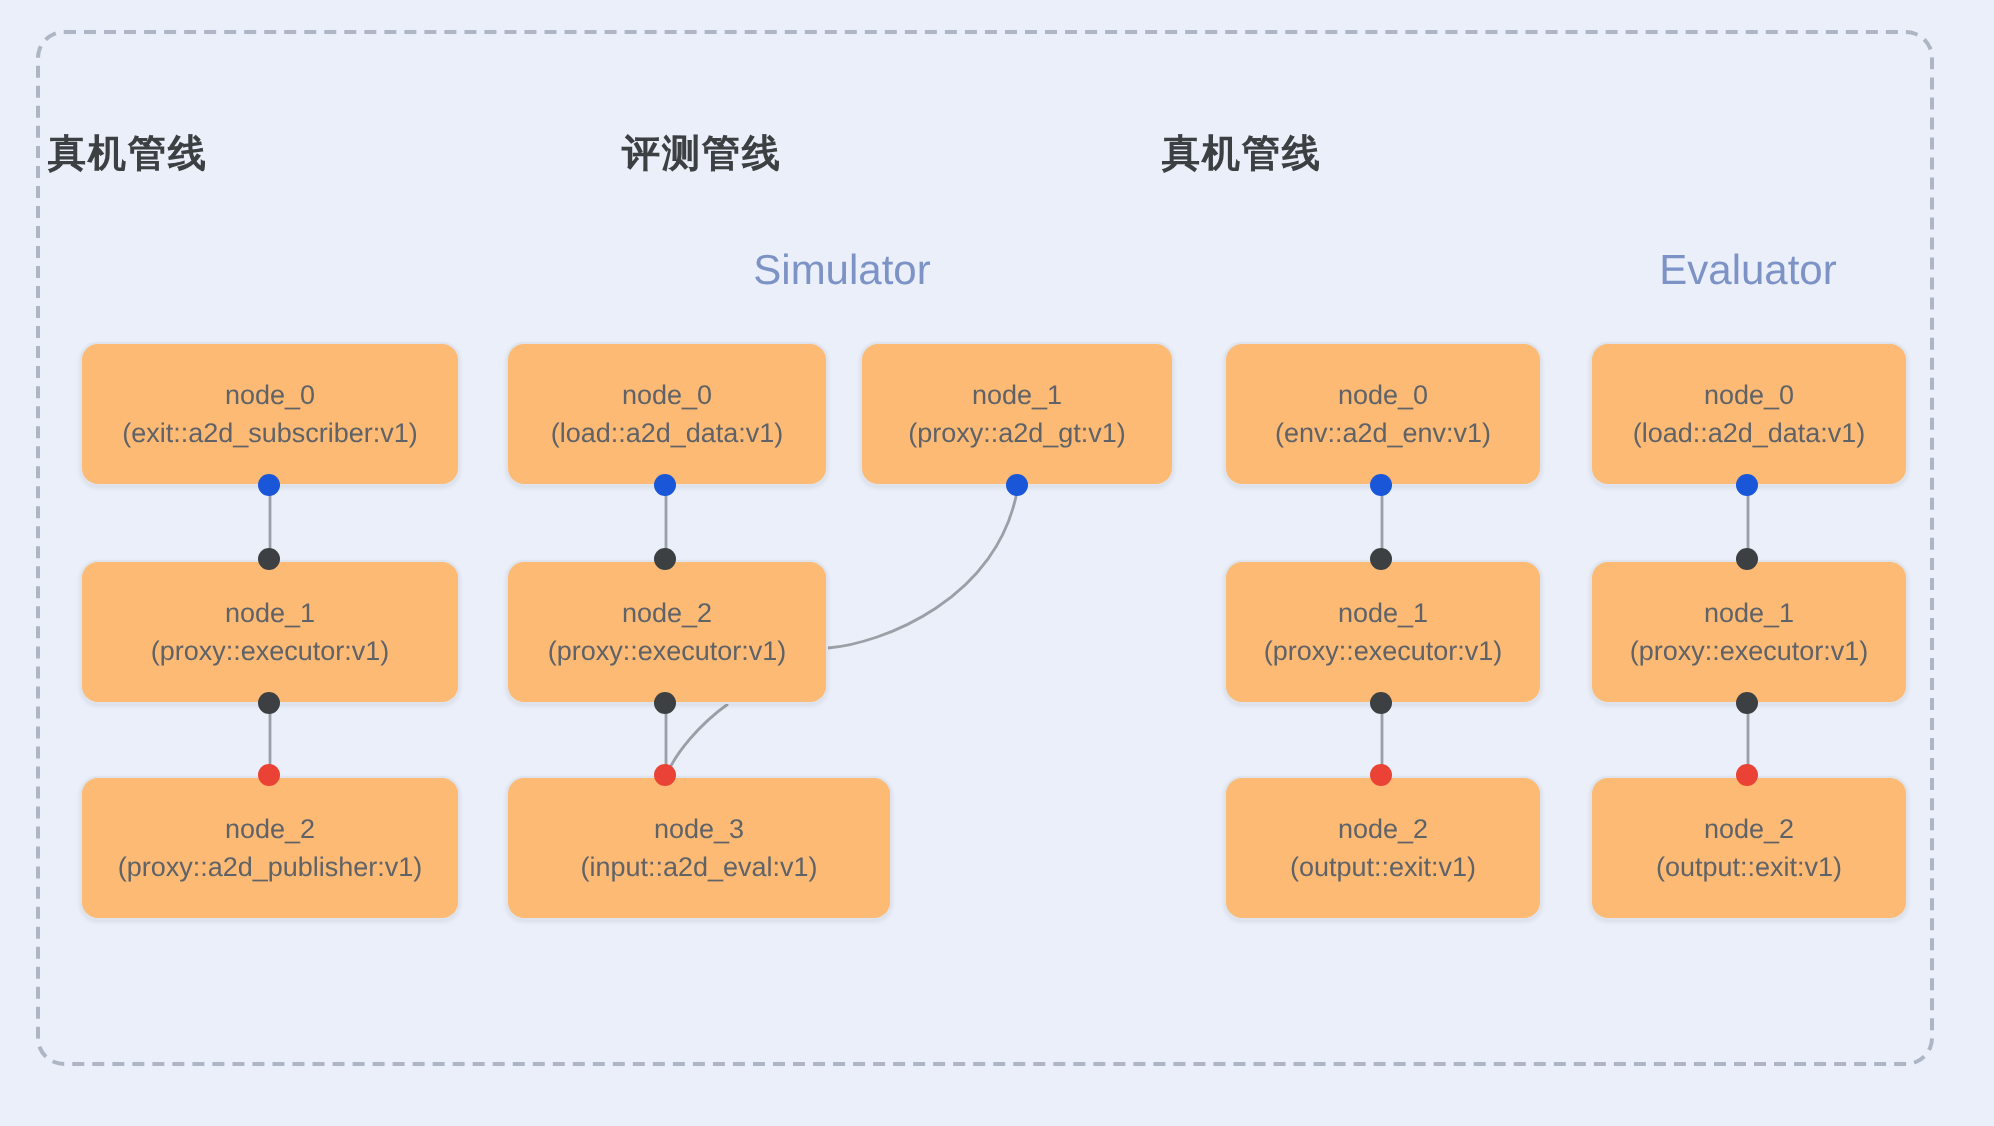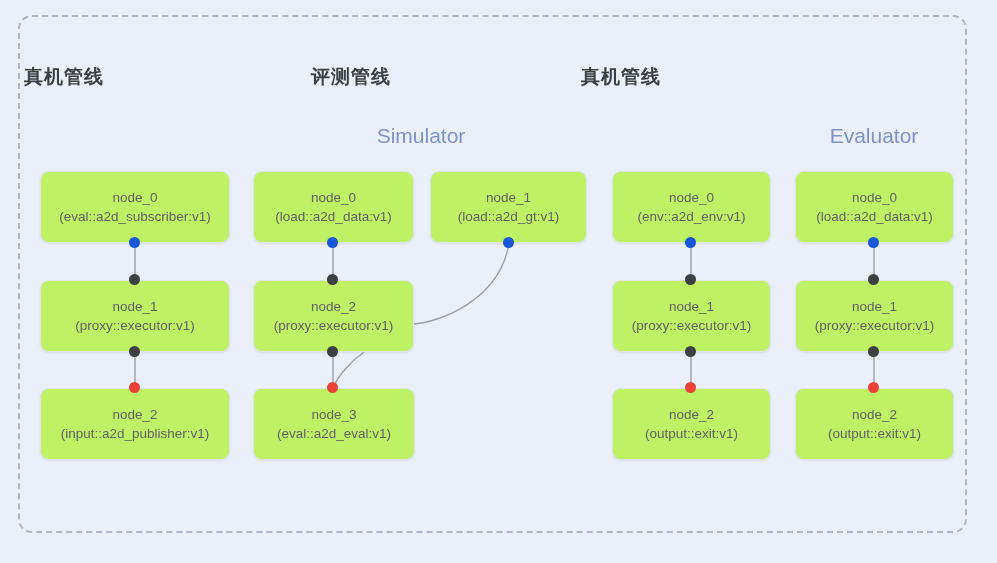--- a/index.html
+++ b/index.html
@@ -46,21 +46,21 @@
     width: 220px;
     text-align: center;
     font-size: 21px;
     font-weight: normal;
     color: #7d93c6;
   }
   
   .node {
     position: absolute;
     box-sizing: border-box;
-    background: #bef264;
+    background: #fdba74;
     border: 1px solid #dfe3eb;
     border-radius: 9px;
     box-shadow: 0 1px 2px rgba(60,64,67,0.10);
     display: flex;
     flex-direction: column;
     align-items: center;
     justify-content: center;
     z-index: 3;
   }
   .node .n-id {
@@ -115,53 +115,53 @@
     <line x1="691" y1="352" x2="691" y2="388" stroke="#9aa0a6" stroke-width="1.4"></line>
 
     <line x1="874" y1="243" x2="874" y2="280" stroke="#9aa0a6" stroke-width="1.4"></line>
     <line x1="874" y1="352" x2="874" y2="388" stroke="#9aa0a6" stroke-width="1.4"></line>
   </svg>
 
   <div class="cn-title" style="left:24px; top:64px;">真机管线</div>
 
   <div class="node" style="left:40px; top:171px; width:190px; height:72px;">
     <span class="n-id">node_0</span>
-    <span class="n-type">(eval::a2d_subscriber:v1)</span>
+    <span class="n-type">(exit::a2d_subscriber:v1)</span>
   </div>
   <div class="node" style="left:40px; top:280px; width:190px; height:72px;">
     <span class="n-id">node_1</span>
     <span class="n-type">(proxy::executor:v1)</span>
   </div>
   <div class="node" style="left:40px; top:388px; width:190px; height:72px;">
     <span class="n-id">node_2</span>
-    <span class="n-type">(input::a2d_publisher:v1)</span>
+    <span class="n-type">(proxy::a2d_publisher:v1)</span>
   </div>
   <div class="port blue" style="left:129px; top:237px;"></div>
   <div class="port dark" style="left:129px; top:274px;"></div>
   <div class="port dark" style="left:129px; top:346px;"></div>
   <div class="port red" style="left:129px; top:382px;"></div>
 
   <div class="cn-title" style="left:311px; top:64px;">评测管线</div>
   <div class="en-title" style="left:311px; top:124px;">Simulator</div>
 
   <div class="node" style="left:253px; top:171px; width:161px; height:72px;">
     <span class="n-id">node_0</span>
     <span class="n-type">(load::a2d_data:v1)</span>
   </div>
   <div class="node" style="left:430px; top:171px; width:157px; height:72px;">
     <span class="n-id">node_1</span>
-    <span class="n-type">(load::a2d_gt:v1)</span>
+    <span class="n-type">(proxy::a2d_gt:v1)</span>
   </div>
   <div class="node" style="left:253px; top:280px; width:161px; height:72px;">
     <span class="n-id">node_2</span>
     <span class="n-type">(proxy::executor:v1)</span>
   </div>
-  <div class="node" style="left:253px; top:388px; width:162px; height:72px;">
+  <div class="node" style="left:253px; top:388px; width:193px; height:72px;">
     <span class="n-id">node_3</span>
-    <span class="n-type">(eval::a2d_eval:v1)</span>
+    <span class="n-type">(input::a2d_eval:v1)</span>
   </div>
   <div class="port blue" style="left:327px; top:237px;"></div>
   <div class="port blue" style="left:503px; top:237px;"></div>
   <div class="port dark" style="left:327px; top:274px;"></div>
   <div class="port dark" style="left:327px; top:346px;"></div>
   <div class="port red" style="left:327px; top:382px;"></div>
 
   <div class="cn-title" style="left:581px; top:64px;">真机管线</div>
 
   <div class="node" style="left:612px; top:171px; width:159px; height:72px;">

